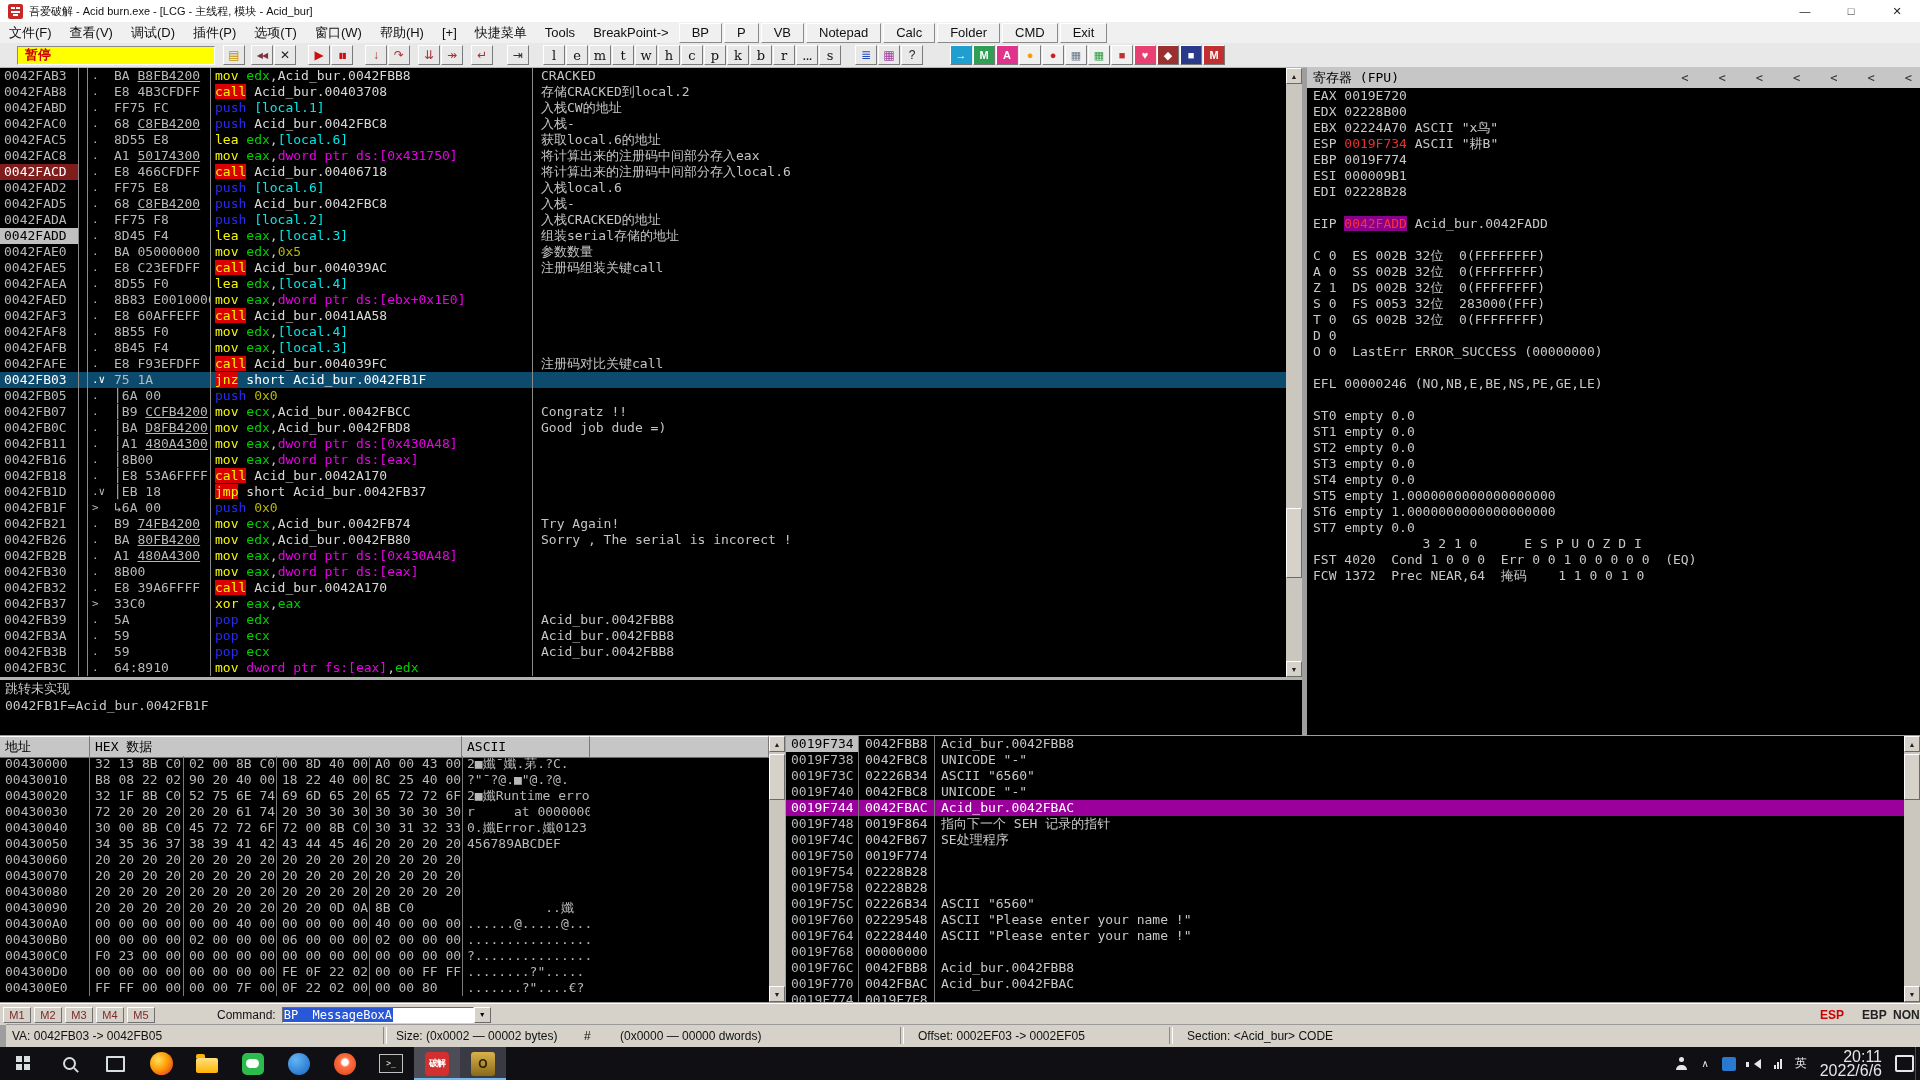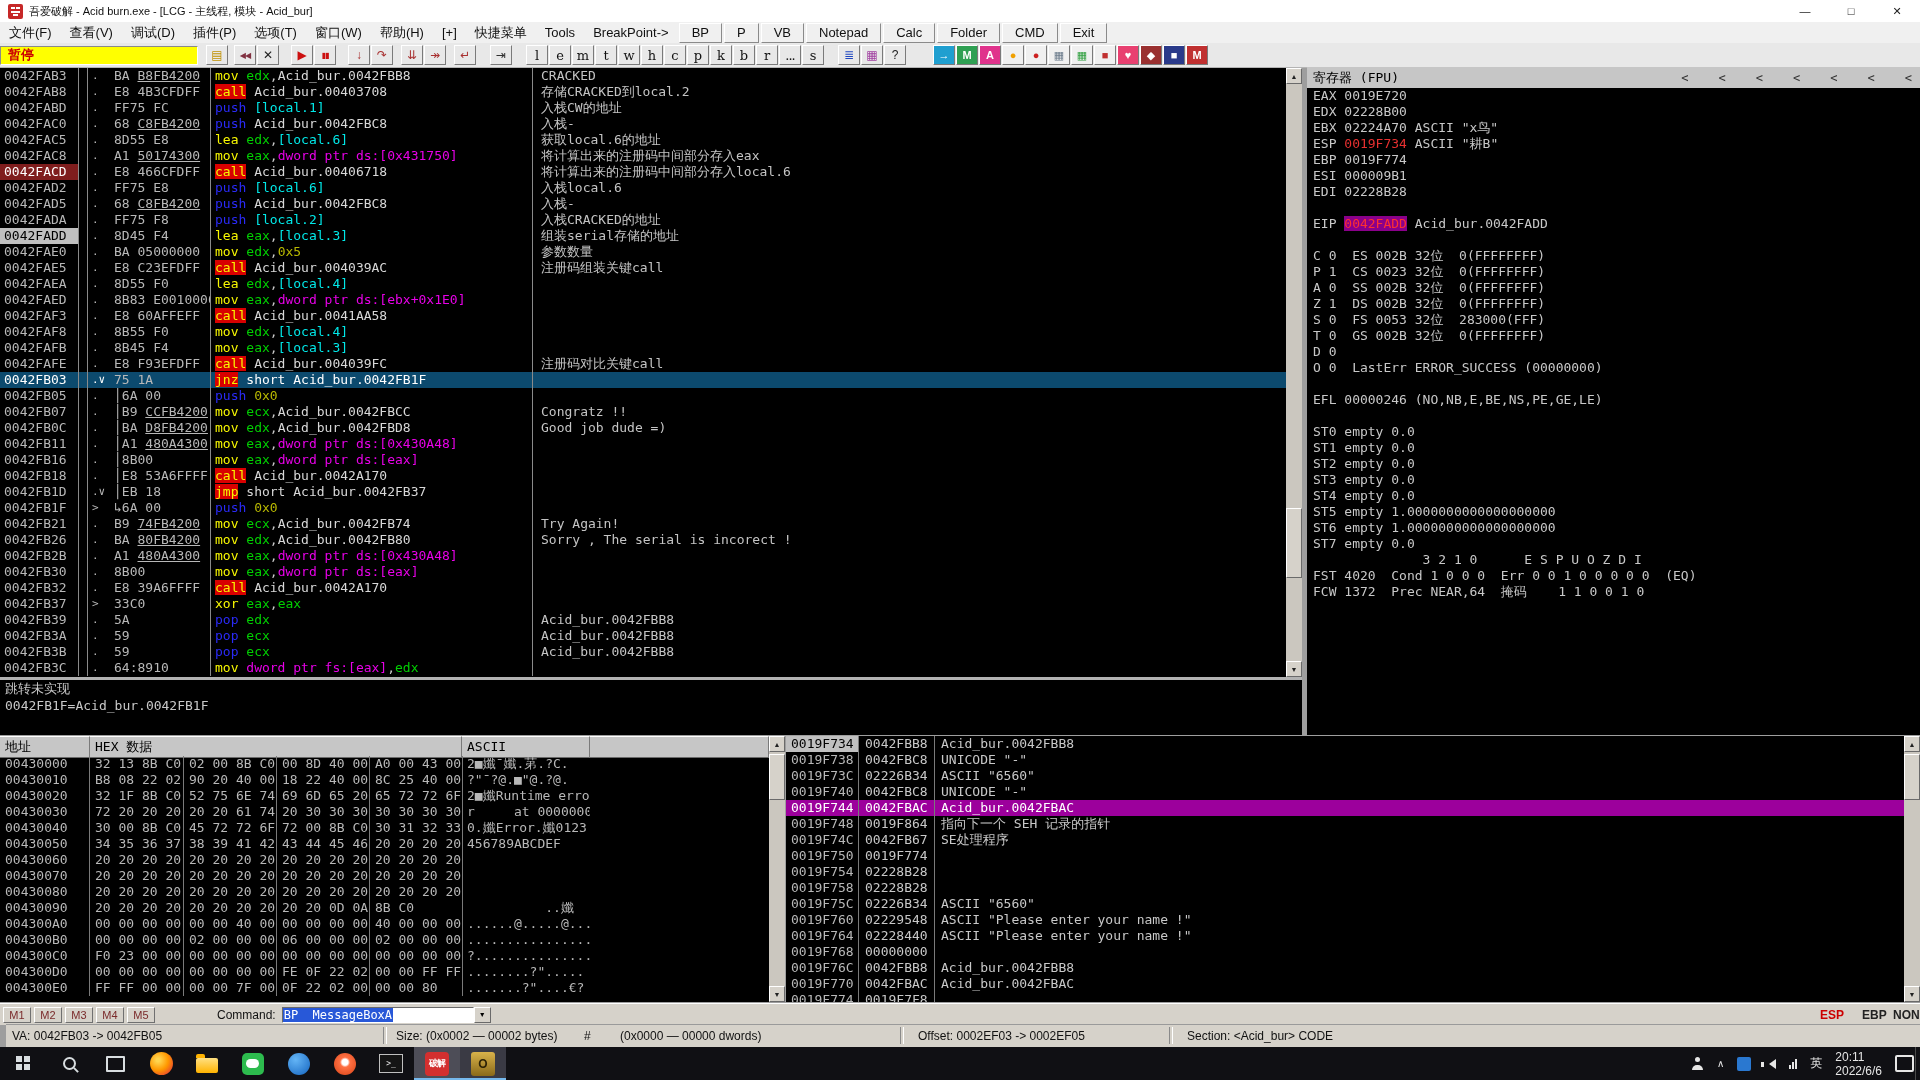--- a/index.html
+++ b/index.html
@@ -15,21 +15,21 @@
     linear-gradient(#fff 0 0) 2px 7px/5px 2px no-repeat}
   .title-text{font-size:11px;color:#111}
   .win-controls{position:absolute;right:0;top:0;height:22px;display:flex}
   .win-btn{width:46px;height:22px;display:flex;align-items:center;justify-content:center;font-size:11px;color:#222}
   .menubar{position:absolute;left:0;top:22px;width:1920px;height:21px;background:#f0f0f0;display:flex;align-items:center;font-size:13px;color:#111;border-bottom:1px solid #d8d8d8}
   .menu-item{padding:0 9px;height:19px;display:flex;align-items:center;white-space:nowrap}
   .menu-btn{border:1px solid;border-color:#ffffff #8a8a8a #8a8a8a #ffffff;background:#f0f0f0;margin:12px 1px;padding:0 12px;height:18px;display:flex;align-items:center}
 
   
   .toolbar{position:absolute;left:0;top:43px;width:1920px;height:24px;background:#e8e8e8;display:flex;align-items:center;border-bottom:1px solid #b4b4b4}
-  .state-box{width:198px;height:19px;margin-left:0;background:#ffff00;border:1px solid;border-color:#8a8a8a #ffffff #ffffff #8a8a8a;color:#cc0000;font-weight:bold;font-size:13px;display:flex;align-items:center;padding-left:7px;box-sizing:border-box}
+  .state-box{width:198px;height:19px;margin-left:17px;background:#ffff00;border:1px solid;border-color:#8a8a8a #ffffff #ffffff #8a8a8a;color:#cc0000;font-weight:bold;font-size:13px;display:flex;align-items:center;padding-left:7px;box-sizing:border-box}
   .tb-btn{width:22px;height:20px;margin-left:1px;background:#e8e8e8;border:1px solid;border-color:#ffffff #7a7a7a #7a7a7a #ffffff;display:flex;align-items:center;justify-content:center;font-size:12px;box-sizing:border-box}
   .tb-btn.smallg{font-size:8px;letter-spacing:-1px}
   .tb-btn.letter{font-family:"DejaVu Serif","Liberation Serif",serif;font-size:13px;color:#111}
   .plug-box{width:22px;height:20px;margin-left:1px;border:1px solid;border-color:#ffffff #7a7a7a #7a7a7a #ffffff;display:flex;align-items:center;justify-content:center;font-size:11px;font-weight:bold;box-sizing:border-box}
 
   
   .pane{position:absolute;background:#000}
   #disasm{left:0;top:68px;width:1286px;height:609px;overflow:hidden}
   .drow{display:grid;grid-template-columns:78px 10px 22px 100px 322px 1fr;height:16px;line-height:16px;font-family:"DejaVu Sans Mono","Liberation Mono",monospace;font-size:13px;white-space:pre;overflow:hidden}
   .daddr{color:#b8b8b8;padding-left:4px}
@@ -119,21 +119,21 @@
   .person{width:13px;height:13px;position:relative}
   .person::before{content:"";position:absolute;left:4px;top:0;width:5px;height:5px;border-radius:50%;background:#e6e6e6}
   .person::after{content:"";position:absolute;left:1px;bottom:0;width:11px;height:5px;border-radius:5px 5px 0 0;background:#e6e6e6}
   .chev-up{font-size:10px}
   .trayblue{width:14px;height:14px;background:#2a78d0;border-radius:2px}
   .spk{width:0;height:0;border:5px solid transparent;border-right:7px solid #e6e6e6;position:relative}
   .spk::before{content:"";position:absolute;left:-8px;top:-2px;width:3px;height:5px;background:#e6e6e6}
   .net{display:flex;align-items:flex-end;gap:1px}
   .net i{display:block;width:2px;background:#e6e6e6}
   .lang{font-size:12px}
-  .clock{font-size:12px;line-height:14px}
+  .clock{text-align:right;font-size:16px;line-height:14px}
   .notif{width:15px;height:13px;border:2px solid #e6e6e6;border-radius:2px}
   .desk-sliver{position:absolute;right:0;top:0;width:4px;height:33px;border-left:1px solid #4a4a4a}
 </style>
 </head>
 <body>
 
 <div id="root">
 
   <div class="titlebar">
     <div class="app-icon"></div>
@@ -284,21 +284,20 @@
         <div class="rline"><span class="g-d">EDX 02228B00</span></div>
         <div class="rline"><span class="g-d">EBX 02224A70 ASCII "x鸟"</span></div>
         <div class="rline"><span class="g-d">ESP </span><span class="g-red">0019F734</span><span class="g-d"> ASCII "耕B"</span></div>
         <div class="rline"><span class="g-d">EBP 0019F774</span></div>
         <div class="rline"><span class="g-d">ESI 000009B1</span></div>
         <div class="rline"><span class="g-d">EDI 02228B28</span></div>
         <div class="rline">&nbsp;</div>
         <div class="rline"><span class="g-d">EIP </span><span class="g-eip">0042FADD</span><span class="g-d"> Acid_bur.0042FADD</span></div>
         <div class="rline">&nbsp;</div>
         <div class="rline"><span class="g-d">C 0  ES 002B 32位  0(FFFFFFFF)</span></div>
-        <div class="rline"><span class="g-d">P 1  CS 0023 32位  0(FFFFFFFF)</span></div>
         <div class="rline"><span class="g-d">A 0  SS 002B 32位  0(FFFFFFFF)</span></div>
         <div class="rline"><span class="g-d">Z 1  DS 002B 32位  0(FFFFFFFF)</span></div>
         <div class="rline"><span class="g-d">S 0  FS 0053 32位  283000(FFF)</span></div>
         <div class="rline"><span class="g-d">T 0  GS 002B 32位  0(FFFFFFFF)</span></div>
         <div class="rline"><span class="g-d">D 0</span></div>
         <div class="rline"><span class="g-d">O 0  LastErr ERROR_SUCCESS (00000000)</span></div>
         <div class="rline">&nbsp;</div>
         <div class="rline"><span class="g-d">EFL 00000246 (NO,NB,E,BE,NS,PE,GE,LE)</span></div>
         <div class="rline">&nbsp;</div>
         <div class="rline"><span class="g-d">ST0 empty 0.0</span></div>

